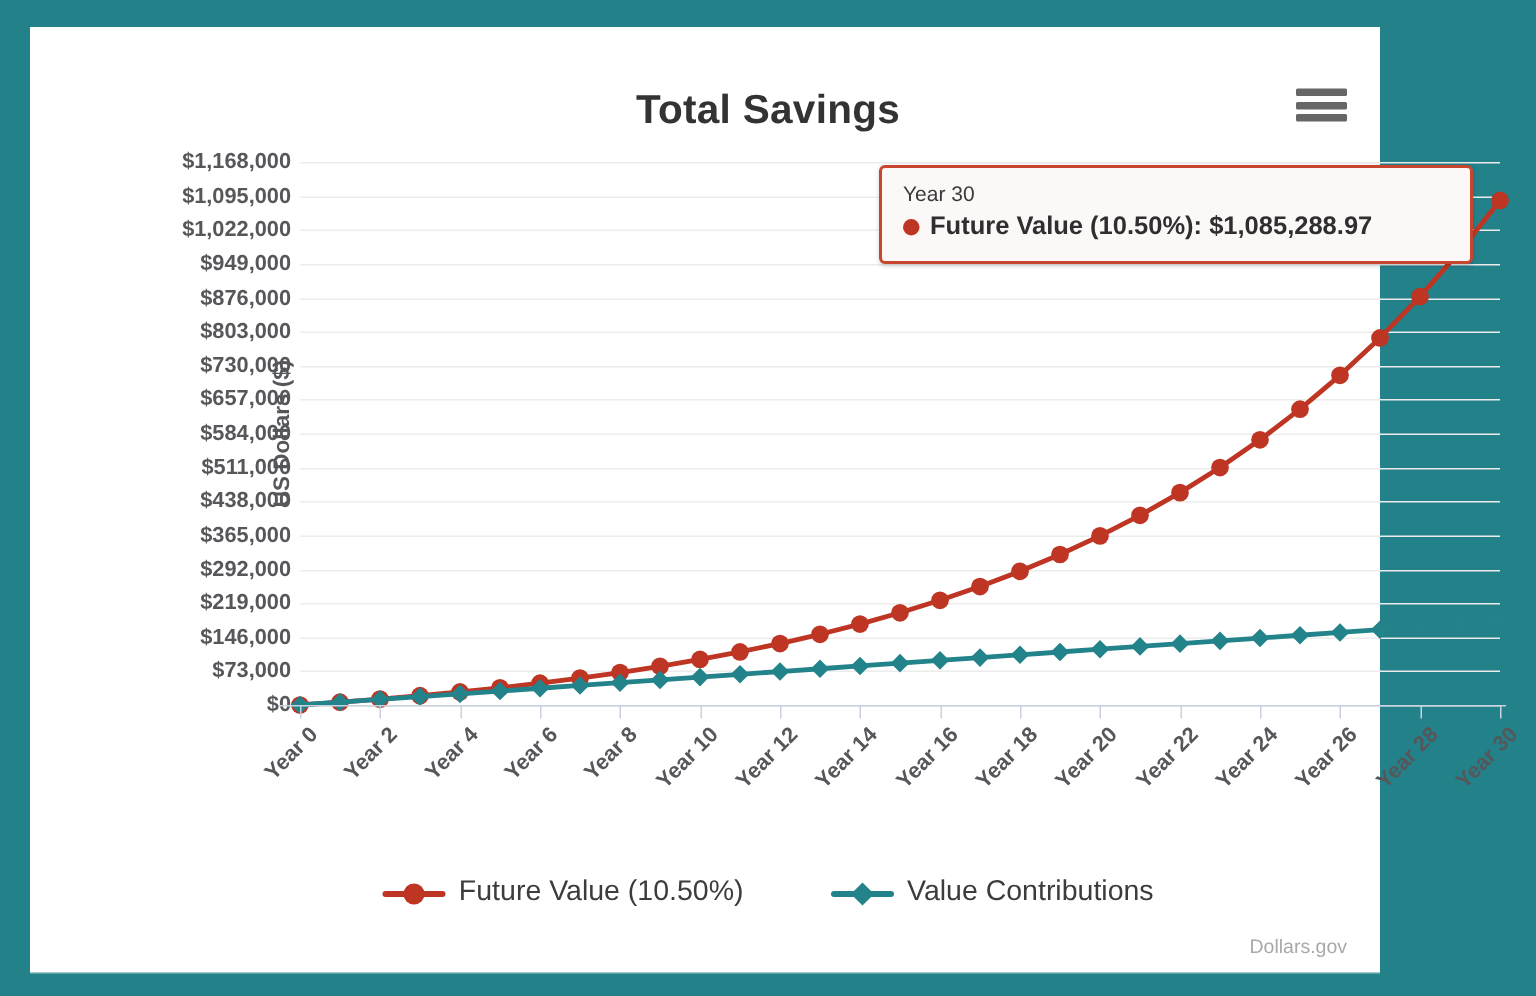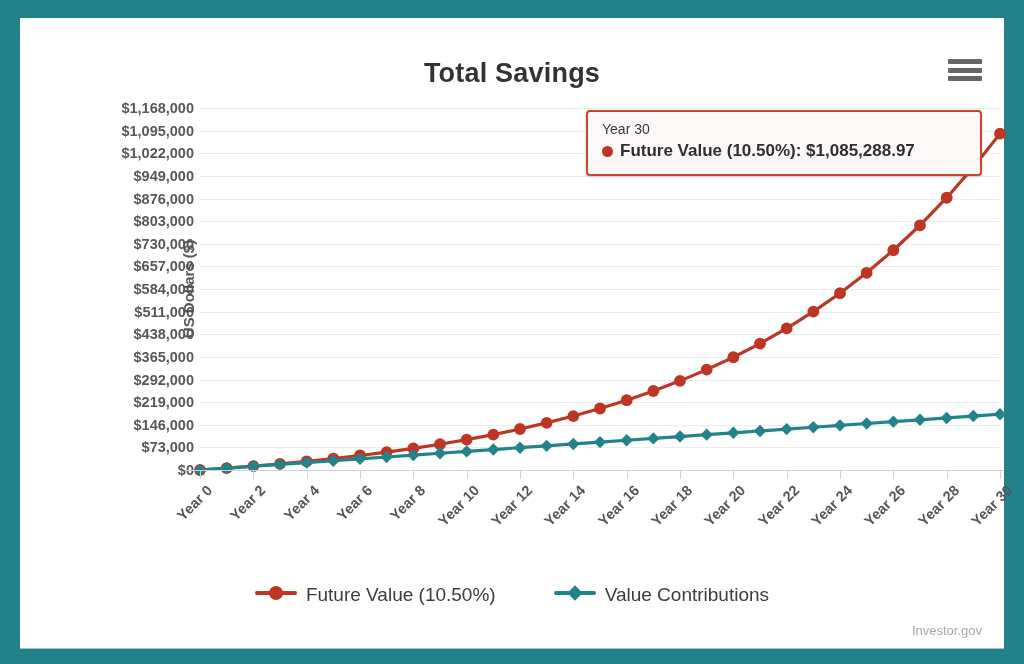--- a/index.html
+++ b/index.html
@@ -8,21 +8,21 @@
     width:1024px;height:664px;overflow:hidden;
     background:#23818a;
     font-family:"Liberation Sans", sans-serif;
   }
   #frame{
     position:absolute;left:0;top:0;width:1024px;height:664px;
     background:#23818a;
   }
   #panel{
     position:absolute;left:20px;top:18px;
-    width:984px;height:630px;
+    width:900px;height:630px;
     background:#ffffff;
     box-shadow:0 1px 0 rgba(255,255,255,.55);
   }
   #chart-title{
     position:absolute;left:0;top:40px;width:984px;
     text-align:center;
     font-size:27px;font-weight:bold;color:#333333;
     letter-spacing:.2px;
   }
   #menu-button{
@@ -102,21 +102,21 @@
   .tt-dot{
     width:11px;height:11px;border-radius:50%;
     margin-right:7px;flex:none;
   }
 
   
   #legend{
     position:absolute;left:0;top:566px;width:984px;
     display:flex;justify-content:center;align-items:center;gap:58px;
   }
-  .legend-item{display:flex;cursor:pointer;}
+  .legend-item{display:flex;align-items:center;cursor:pointer;}
   .legend-symbol{position:relative;width:42px;height:16px;margin-right:9px;flex:none;}
   .legend-symbol .lseg{
     position:absolute;left:0;top:7px;width:42px;height:3.5px;border-radius:2px;
   }
   .legend-symbol .lmark{
     position:absolute;left:14px;top:2px;width:14px;height:14px;
   }
   .legend-label{font-size:19px;color:#3c3c3c;font-weight:normal;}
 
   #watermark{
@@ -305,15 +305,15 @@
         </div>
         <div class="legend-item">
           <span class="legend-symbol">
             <span class="lseg" style="background: rgb(35, 131, 138);"></span>
             <span class="lmark" style="background: rgb(35, 131, 138); transform: rotate(45deg) scale(0.78);"></span>
           </span>
           <span class="legend-label">Value Contributions</span>
         </div>
       </div>
 
-    <div id="watermark">Investor.gov</div>
+    <div id="watermark">Dollars.gov</div>
   </div>
 </div>
 
 </body></html>

